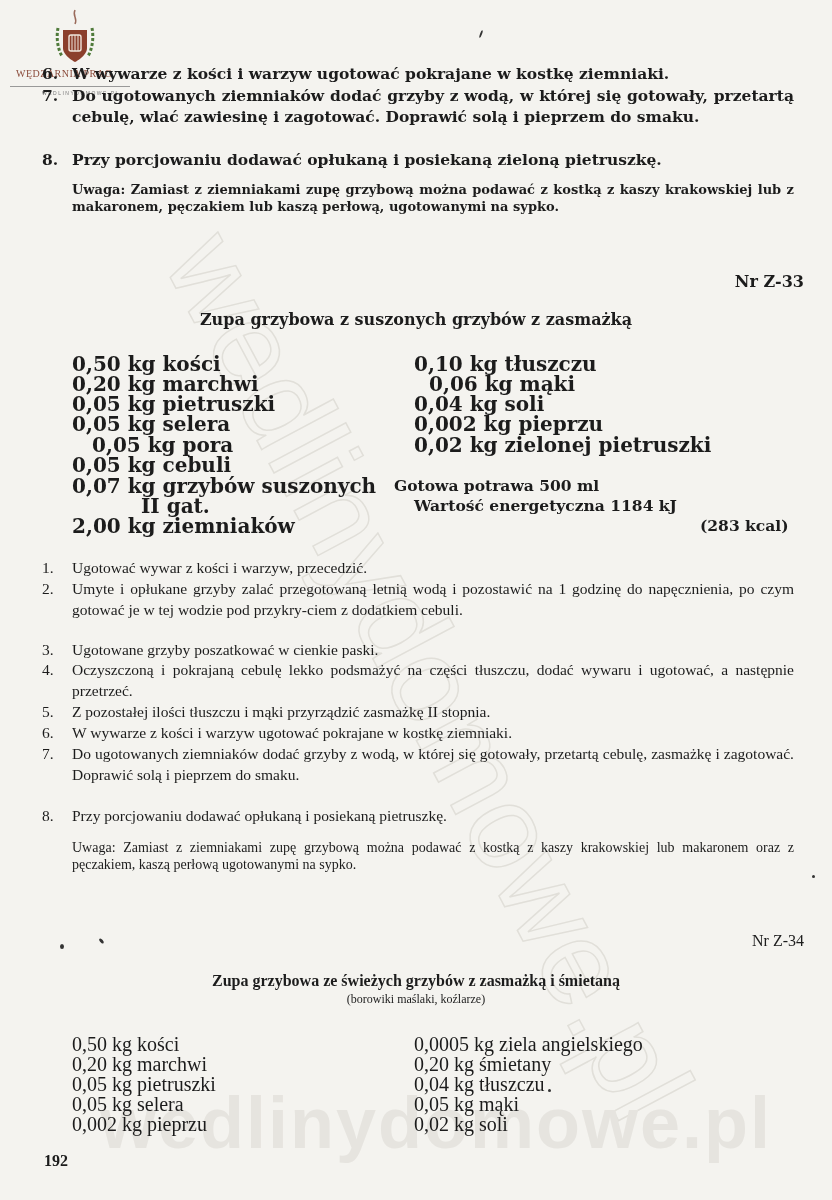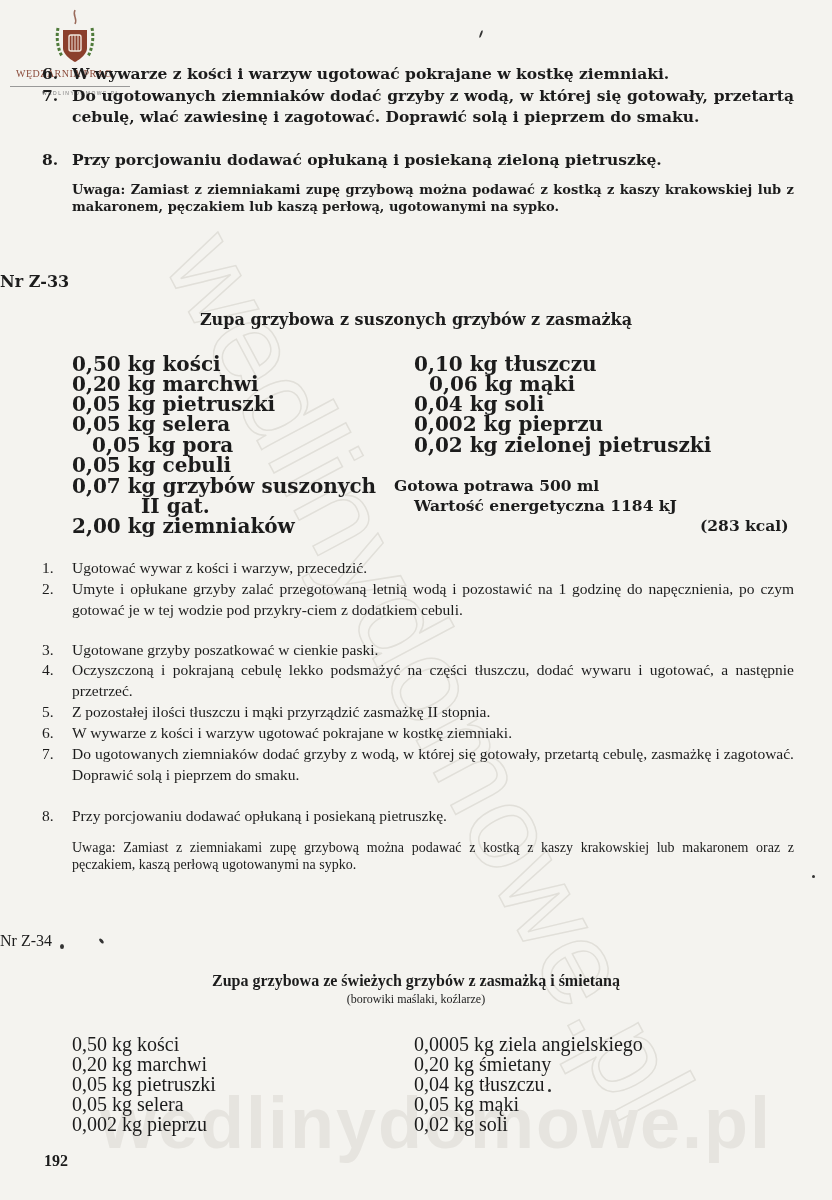--- a/index.html
+++ b/index.html
@@ -29,21 +29,21 @@
       font-family: "Liberation Sans", sans-serif; font-size: 72px; font-weight: bold;
       color: #e6e4df; white-space: nowrap; pointer-events: none; letter-spacing: 2px;
     }
 
     .text { position: absolute; font-size: 15.5px; line-height: 20.5px; }
     .step { position: absolute; left: 42px; width: 752px; }
     .step .num { position: absolute; left: 0; top: 0; width: 26px; }
     .step .body { margin-left: 30px; text-align: justify; }
     .bold-serif { font-weight: bold; }
     .note { position: absolute; left: 72px; width: 722px; font-size: 13px; line-height: 16.5px; text-align: justify; font-weight: bold; }
-    .heading-nr { position: absolute; left: 0; width: 804px; text-align: left; font-size: 16px; }
+    .heading-nr { position: absolute; left: 0; width: 804px; text-align: right; font-size: 16px; }
     .heading-title { position: absolute; left: 0; width: 832px; text-align: center; font-size: 16px; font-weight: bold; }
     .heading-sub { position: absolute; left: 0; width: 832px; text-align: center; font-size: 12px; }
     .ing { position: absolute; font-size: 20px; line-height: 20.5px; white-space: nowrap; }
     .cond { font-family: "Liberation Serif", serif; }
     .page-num { position: absolute; left: 44px; top: 1152px; font-size: 16px; font-weight: bold; font-family: "Liberation Serif", serif; }
     .speck { position: absolute; background: #333; border-radius: 50%; }
   </style>
 </head>
 <body>
 

